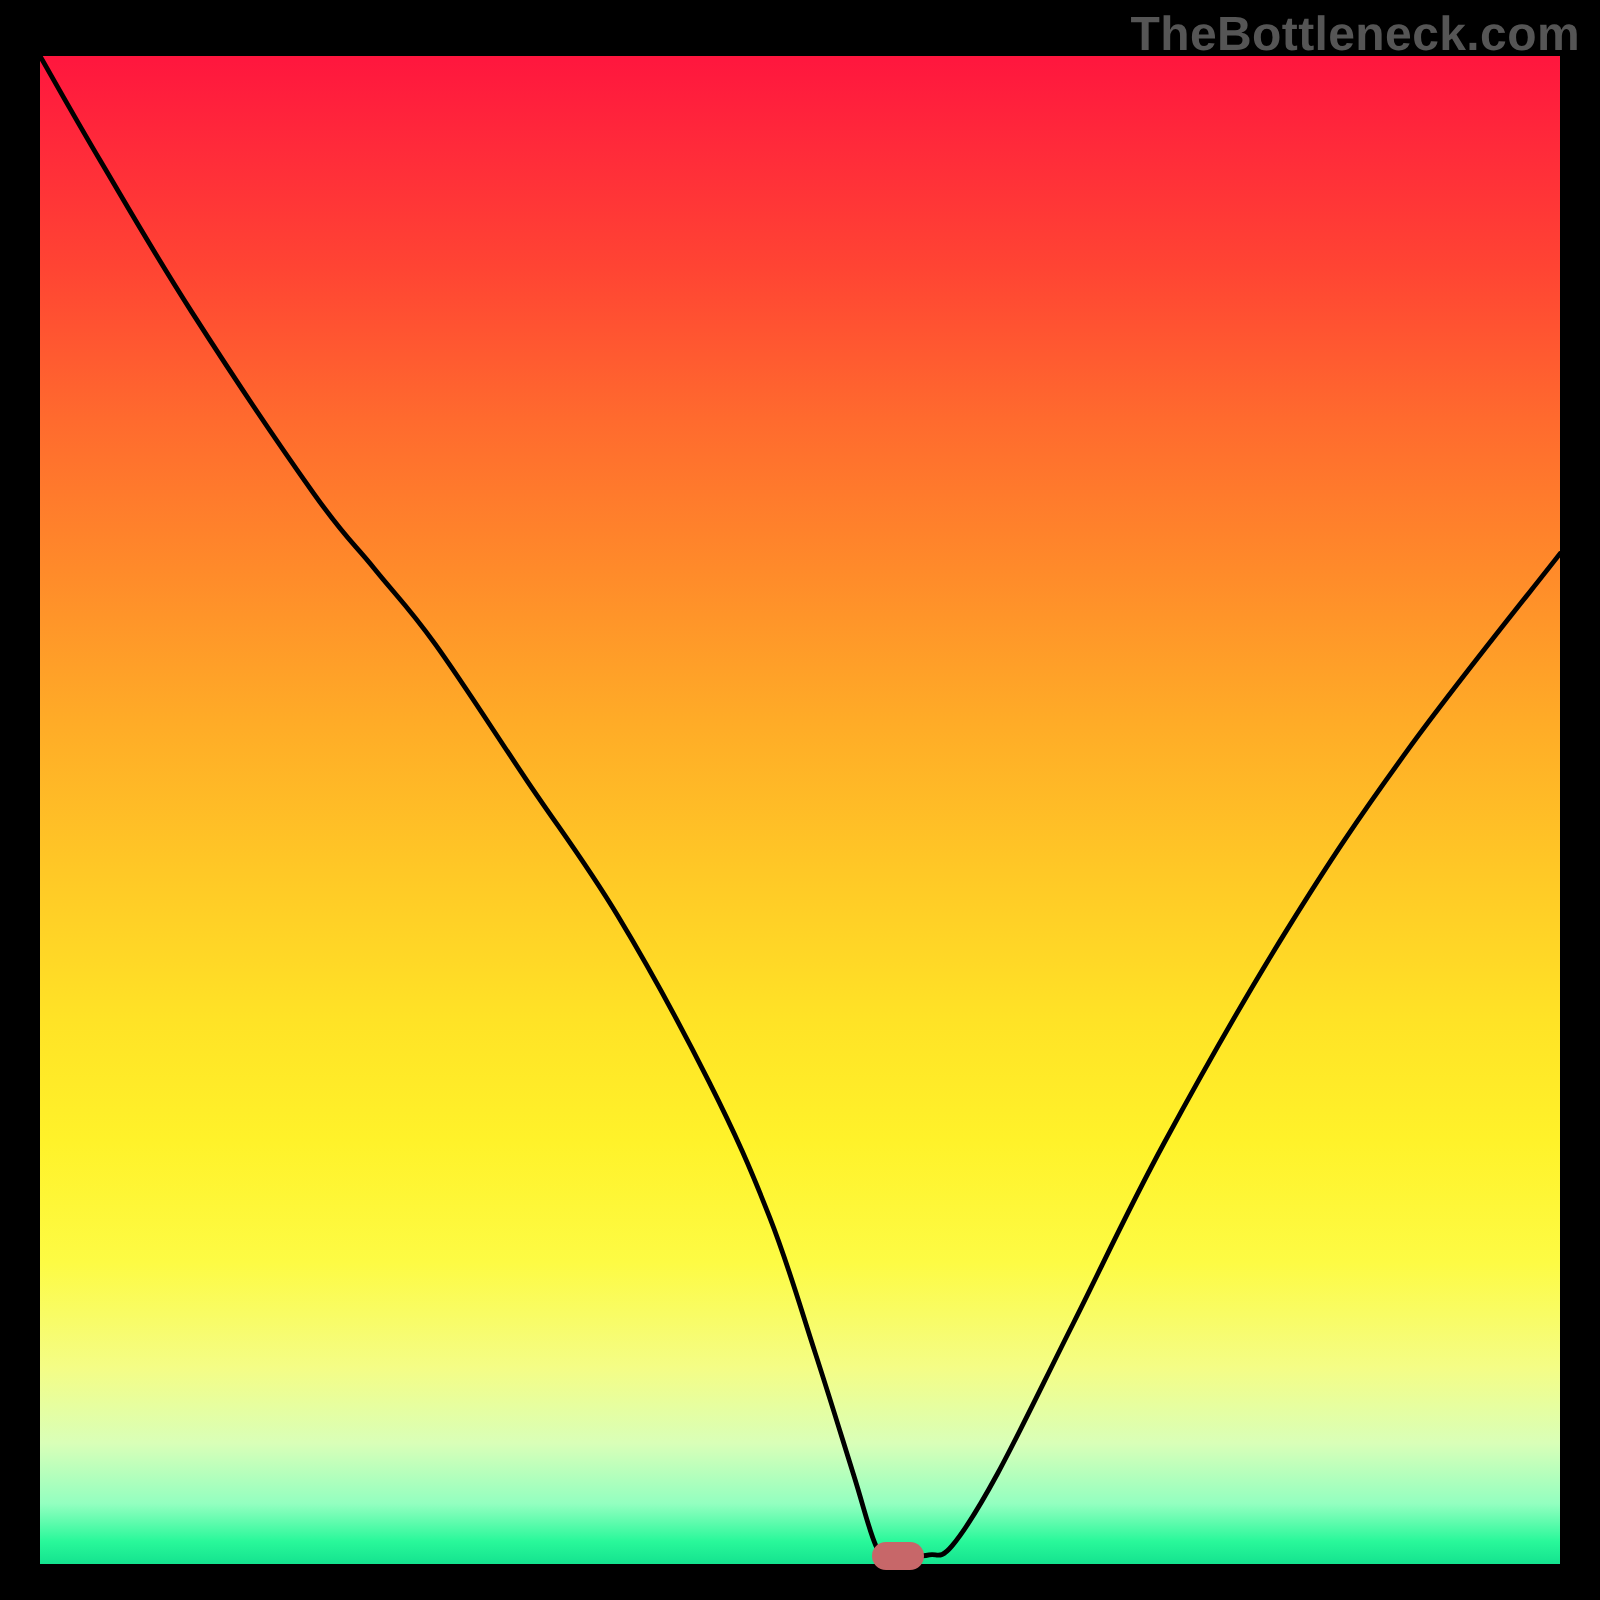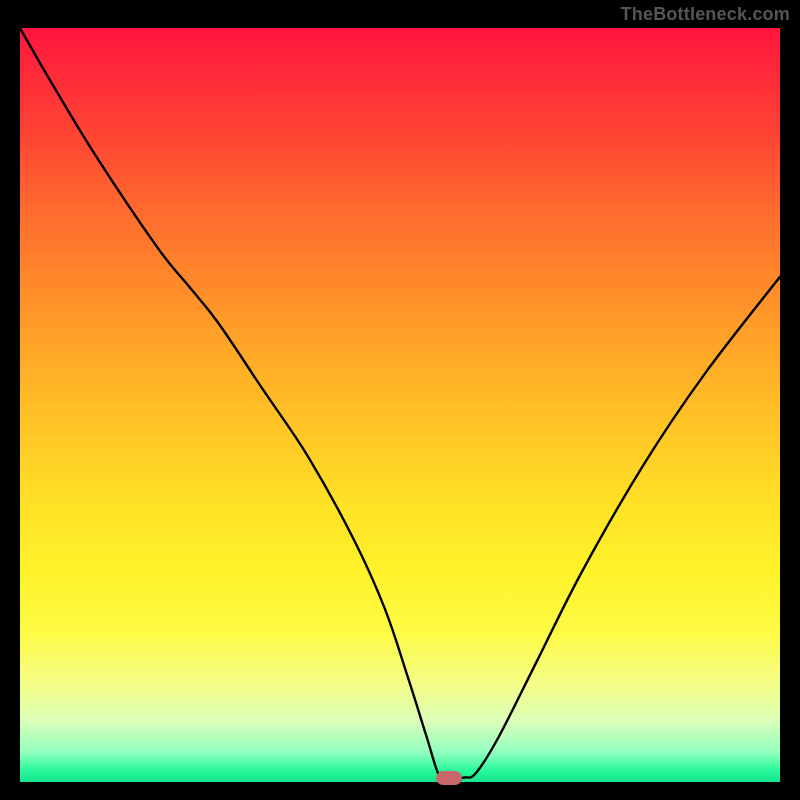--- a/index.html
+++ b/index.html
@@ -14,21 +14,21 @@
   .frame {
     position: relative;
     width: 800px;
     height: 800px;
   }
   .watermark {
     position: absolute;
     top: 4px;
     right: 10px;
     color: #555;
-    font-size: 18px;
+    font-size: 24px;
     font-weight: 600;
     letter-spacing: 0.2px;
     z-index: 10;
     user-select: none;
   }
   .plot-area {
     position: absolute;
     left: 20px;
     top: 28px;
     width: 760px;

